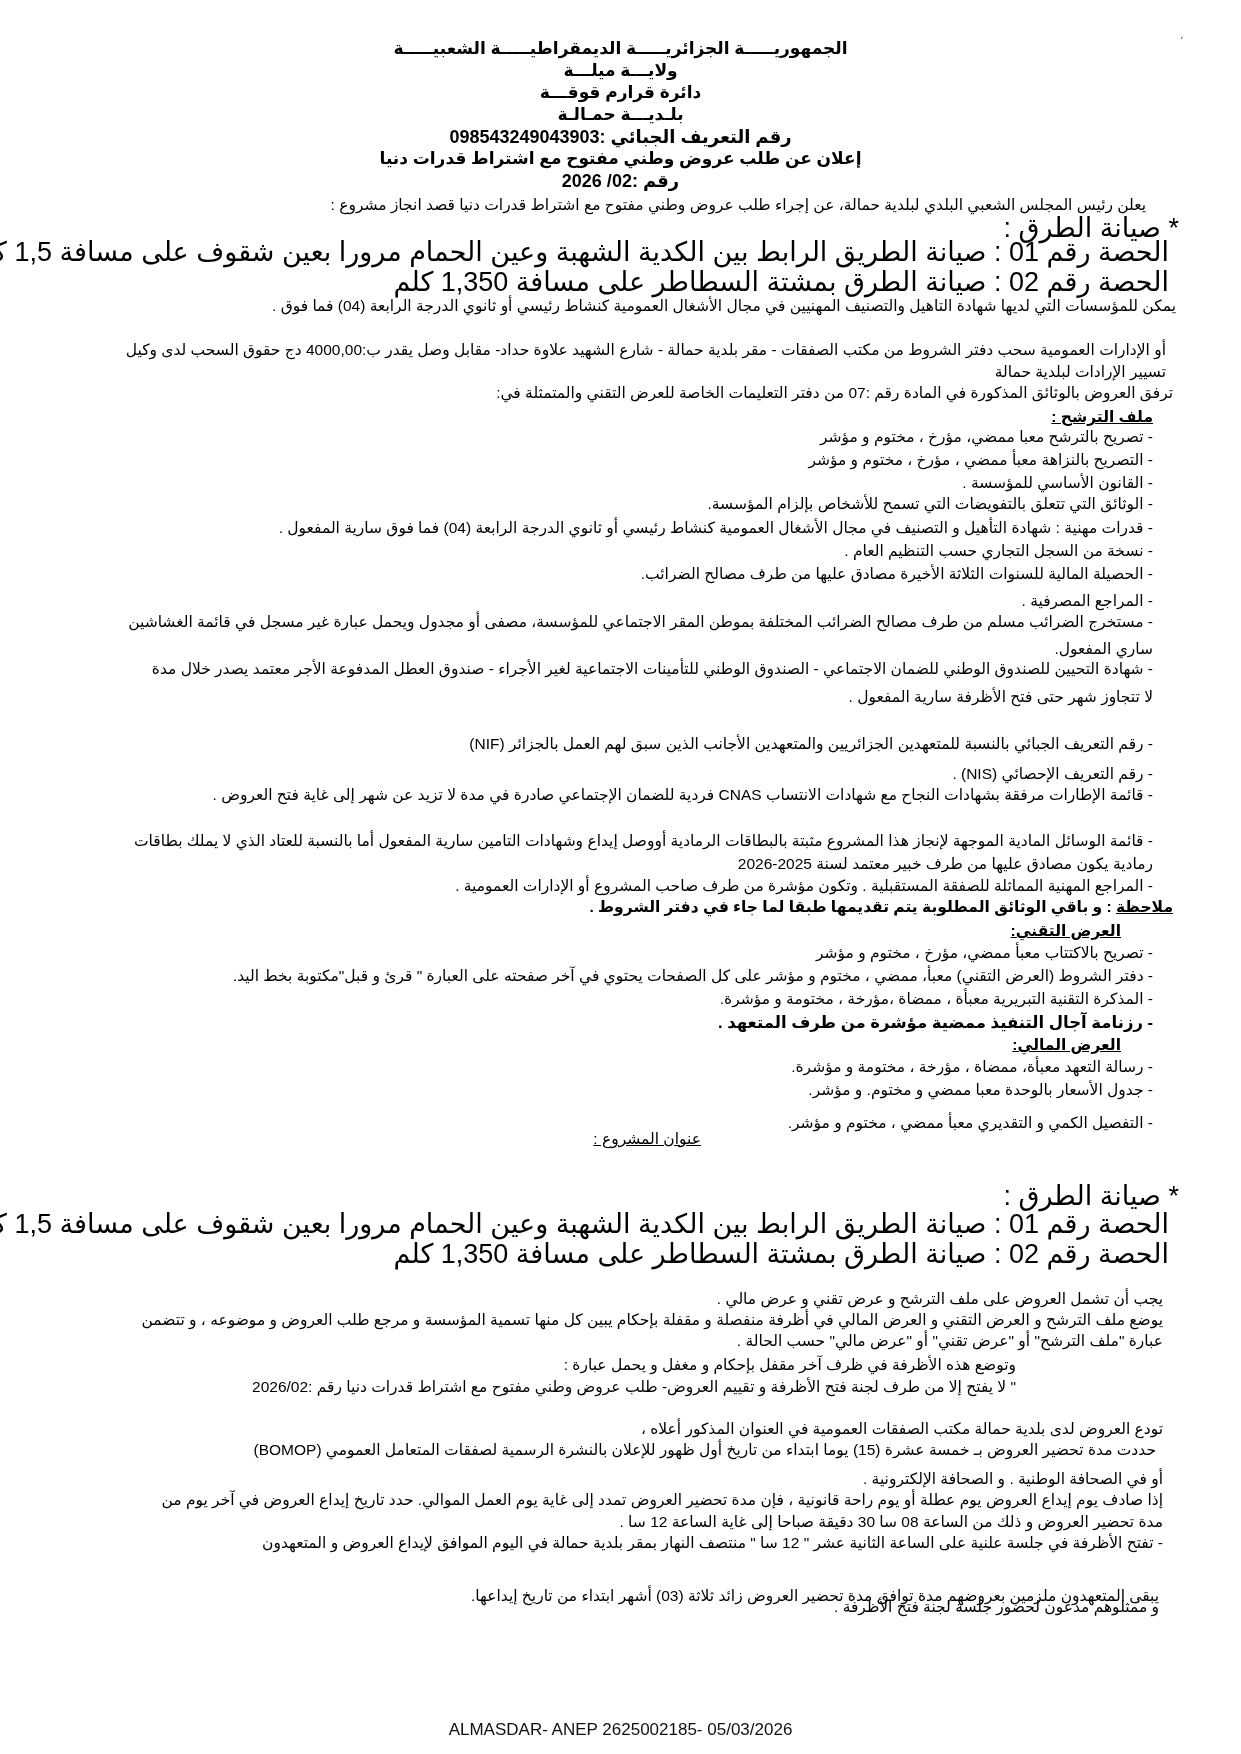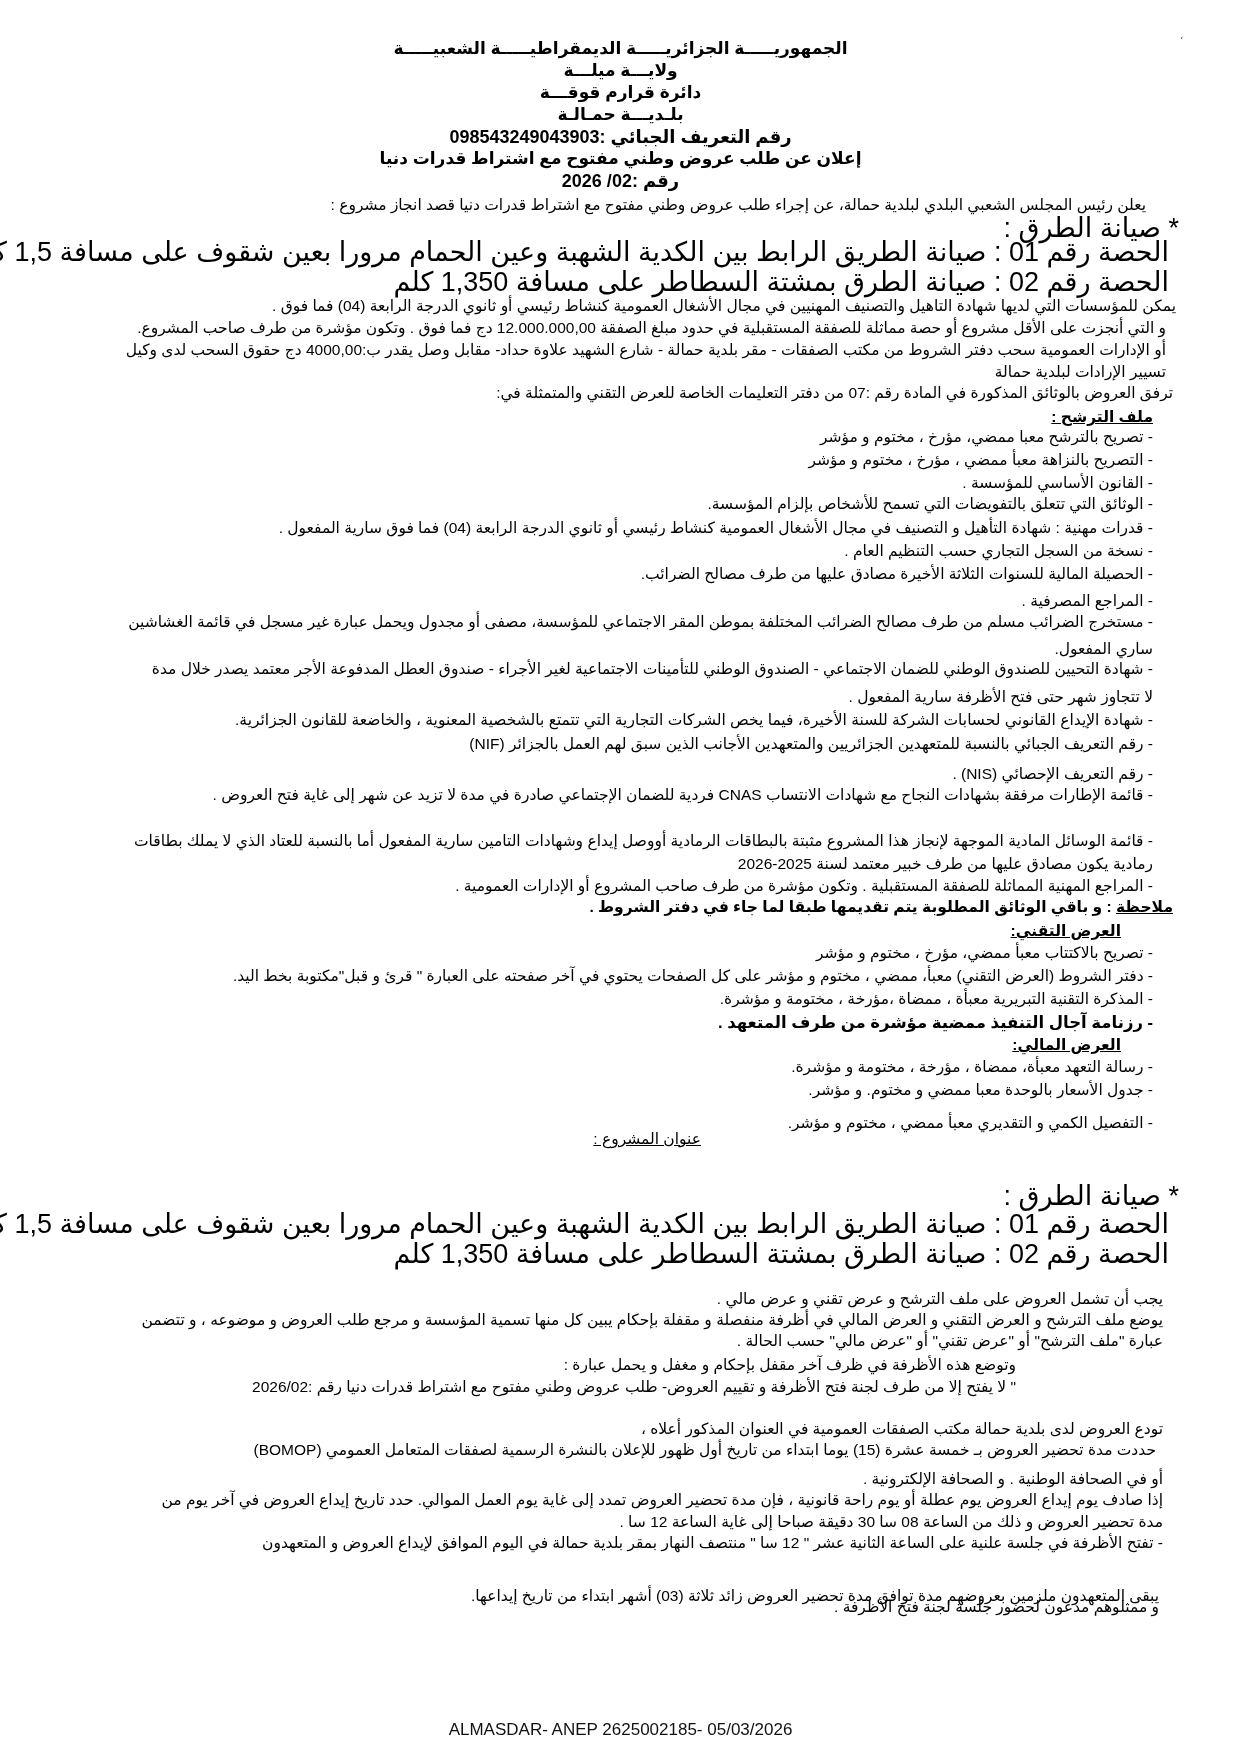--- a/index.html
+++ b/index.html
@@ -34,39 +34,37 @@
   <div class="line center hdr" style="top:148px;">إعلان عن طلب عروض وطني مفتوح مع اشتراط قدرات دنيا</div>
   <div class="line center hdr" style="top:170px; font-size:18px;">رقم :02/ 2026</div>
 
   <div class="line body" style="top:196px; right:95px;">يعلن رئيس المجلس الشعبي البلدي لبلدية حمالة، عن إجراء طلب عروض وطني مفتوح مع اشتراط قدرات دنيا قصد انجاز مشروع :</div>
 
   <div class="line big" style="top:212px; right:62px;">* صيانة الطرق :</div>
   <div class="line big" style="top:236px; right:72px;">الحصة رقم 01 : صيانة الطريق الرابط بين الكدية الشهبة وعين الحمام مرورا بعين شقوف على مسافة 1,5 كلم</div>
   <div class="line big" style="top:266px; right:72px;">الحصة رقم 02 : صيانة الطرق بمشتة السطاطر على مسافة 1,350 كلم</div>
 
   <div class="line body" style="top:297px; right:65px;text-align:center;">يمكن للمؤسسات التي لديها شهادة التاهيل والتصنيف المهنيين في مجال الأشغال العمومية كنشاط رئيسي أو ثانوي الدرجة الرابعة (04) فما فوق .</div>
-  <div class="line body" style="top:319px; right:75px;">و التي أنجزت على الأقل مشروع أو حصة مماثلة للصفقة المستقبلية في حدود مبلغ الصفقة 12.000.000,00 دج فما فوق . وتكون مؤشرة من طرف صاحب المشروع.</div>
   <div class="line body" style="top:341px; right:75px;">أو الإدارات العمومية سحب دفتر الشروط من مكتب الصفقات - مقر بلدية حمالة - شارع الشهيد علاوة حداد- مقابل وصل يقدر ب:4000,00 دج حقوق السحب لدى وكيل</div>
   <div class="line body" style="top:363px; right:75px;">تسيير الإرادات لبلدية حمالة</div>
   <div class="line body" style="top:384px; right:68px;">ترفق العروض بالوثائق المذكورة في المادة رقم :07 من دفتر التعليمات الخاصة للعرض التقني والمتمثلة في:</div>
 
   <div class="line body bold u" style="top:408px; right:88px;">ملف الترشح :</div>
   <div class="line body" style="top:428px; right:88px;">- تصريح بالترشح معبا ممضي، مؤرخ ، مختوم و مؤشر</div>
   <div class="line body" style="top:451px; right:88px;">- التصريح بالنزاهة معبأ ممضي ، مؤرخ ، مختوم و مؤشر</div>
   <div class="line body" style="top:474px; right:88px;">- القانون الأساسي للمؤسسة .</div>
   <div class="line body" style="top:495px; right:88px;">- الوثائق التي تتعلق بالتفويضات التي تسمح للأشخاص بإلزام المؤسسة.</div>
   <div class="line body" style="top:519px; right:88px;">- قدرات مهنية : شهادة التأهيل و التصنيف في مجال الأشغال العمومية كنشاط رئيسي أو ثانوي الدرجة الرابعة (04) فما فوق سارية المفعول .</div>
   <div class="line body" style="top:542px; right:88px;">- نسخة من السجل التجاري حسب التنظيم العام .</div>
   <div class="line body" style="top:565px; right:88px;">- الحصيلة المالية للسنوات الثلاثة الأخيرة مصادق عليها من طرف مصالح الضرائب.</div>
   <div class="line body" style="top:592px; right:88px;">- المراجع المصرفية .</div>
   <div class="line body" style="top:613px; right:88px;">- مستخرج الضرائب مسلم من طرف مصالح الضرائب المختلفة بموطن المقر الاجتماعي للمؤسسة، مصفى أو مجدول ويحمل عبارة غير مسجل في قائمة الغشاشين</div>
   <div class="line body" style="top:640px; right:88px;">ساري المفعول.</div>
   <div class="line body" style="top:660px; right:88px;">- شهادة التحيين للصندوق الوطني للضمان الاجتماعي - الصندوق الوطني للتأمينات الاجتماعية لغير الأجراء - صندوق العطل المدفوعة الأجر معتمد يصدر خلال مدة</div>
   <div class="line body" style="top:688px; right:88px;">لا تتجاوز شهر حتى فتح الأظرفة سارية المفعول .</div>
-  <div class="line body" style="top:711px; right:88px;">- شهادة الإيداع القانوني لحسابات الشركة للسنة الأخيرة، فيما يخص الشركات التجارية التي تتمتع بالشخصية المعنوية ، والخاضعة للقانون الجزائرية.</div>
   <div class="line body" style="top:735px; right:88px;margin-left:28px;">- رقم التعريف الجبائي بالنسبة للمتعهدين الجزائريين والمتعهدين الأجانب الذين سبق لهم العمل بالجزائر (NIF)</div>
   <div class="line body" style="top:765px; right:88px;">- رقم التعريف الإحصائي (NIS) .</div>
   <div class="line body" style="top:786px; right:88px;">- قائمة الإطارات مرفقة بشهادات النجاح مع شهادات الانتساب CNAS فردية للضمان الإجتماعي صادرة في مدة لا تزيد عن شهر إلى غاية فتح العروض .</div>
   <div class="line body" style="top:832px; right:88px;">- قائمة الوسائل المادية الموجهة لإنجاز هذا المشروع مثبتة بالبطاقات الرمادية أووصل إيداع وشهادات التامين سارية المفعول أما بالنسبة للعتاد الذي لا يملك بطاقات</div>
   <div class="line body" style="top:855px; right:88px;">رمادية يكون مصادق عليها من طرف خبير معتمد لسنة 2025-2026</div>
   <div class="line body" style="top:877px; right:88px;">- المراجع المهنية المماثلة للصفقة المستقبلية . وتكون مؤشرة من طرف صاحب المشروع أو الإدارات العمومية .</div>
   <div class="line body bold" style="top:898px; right:68px;">
     <span class="u">ملاحظة</span><span> : و باقي الوثائق المطلوبة يتم تقديمها طبقا لما جاء في دفتر الشروط .</span>
   </div>
 

